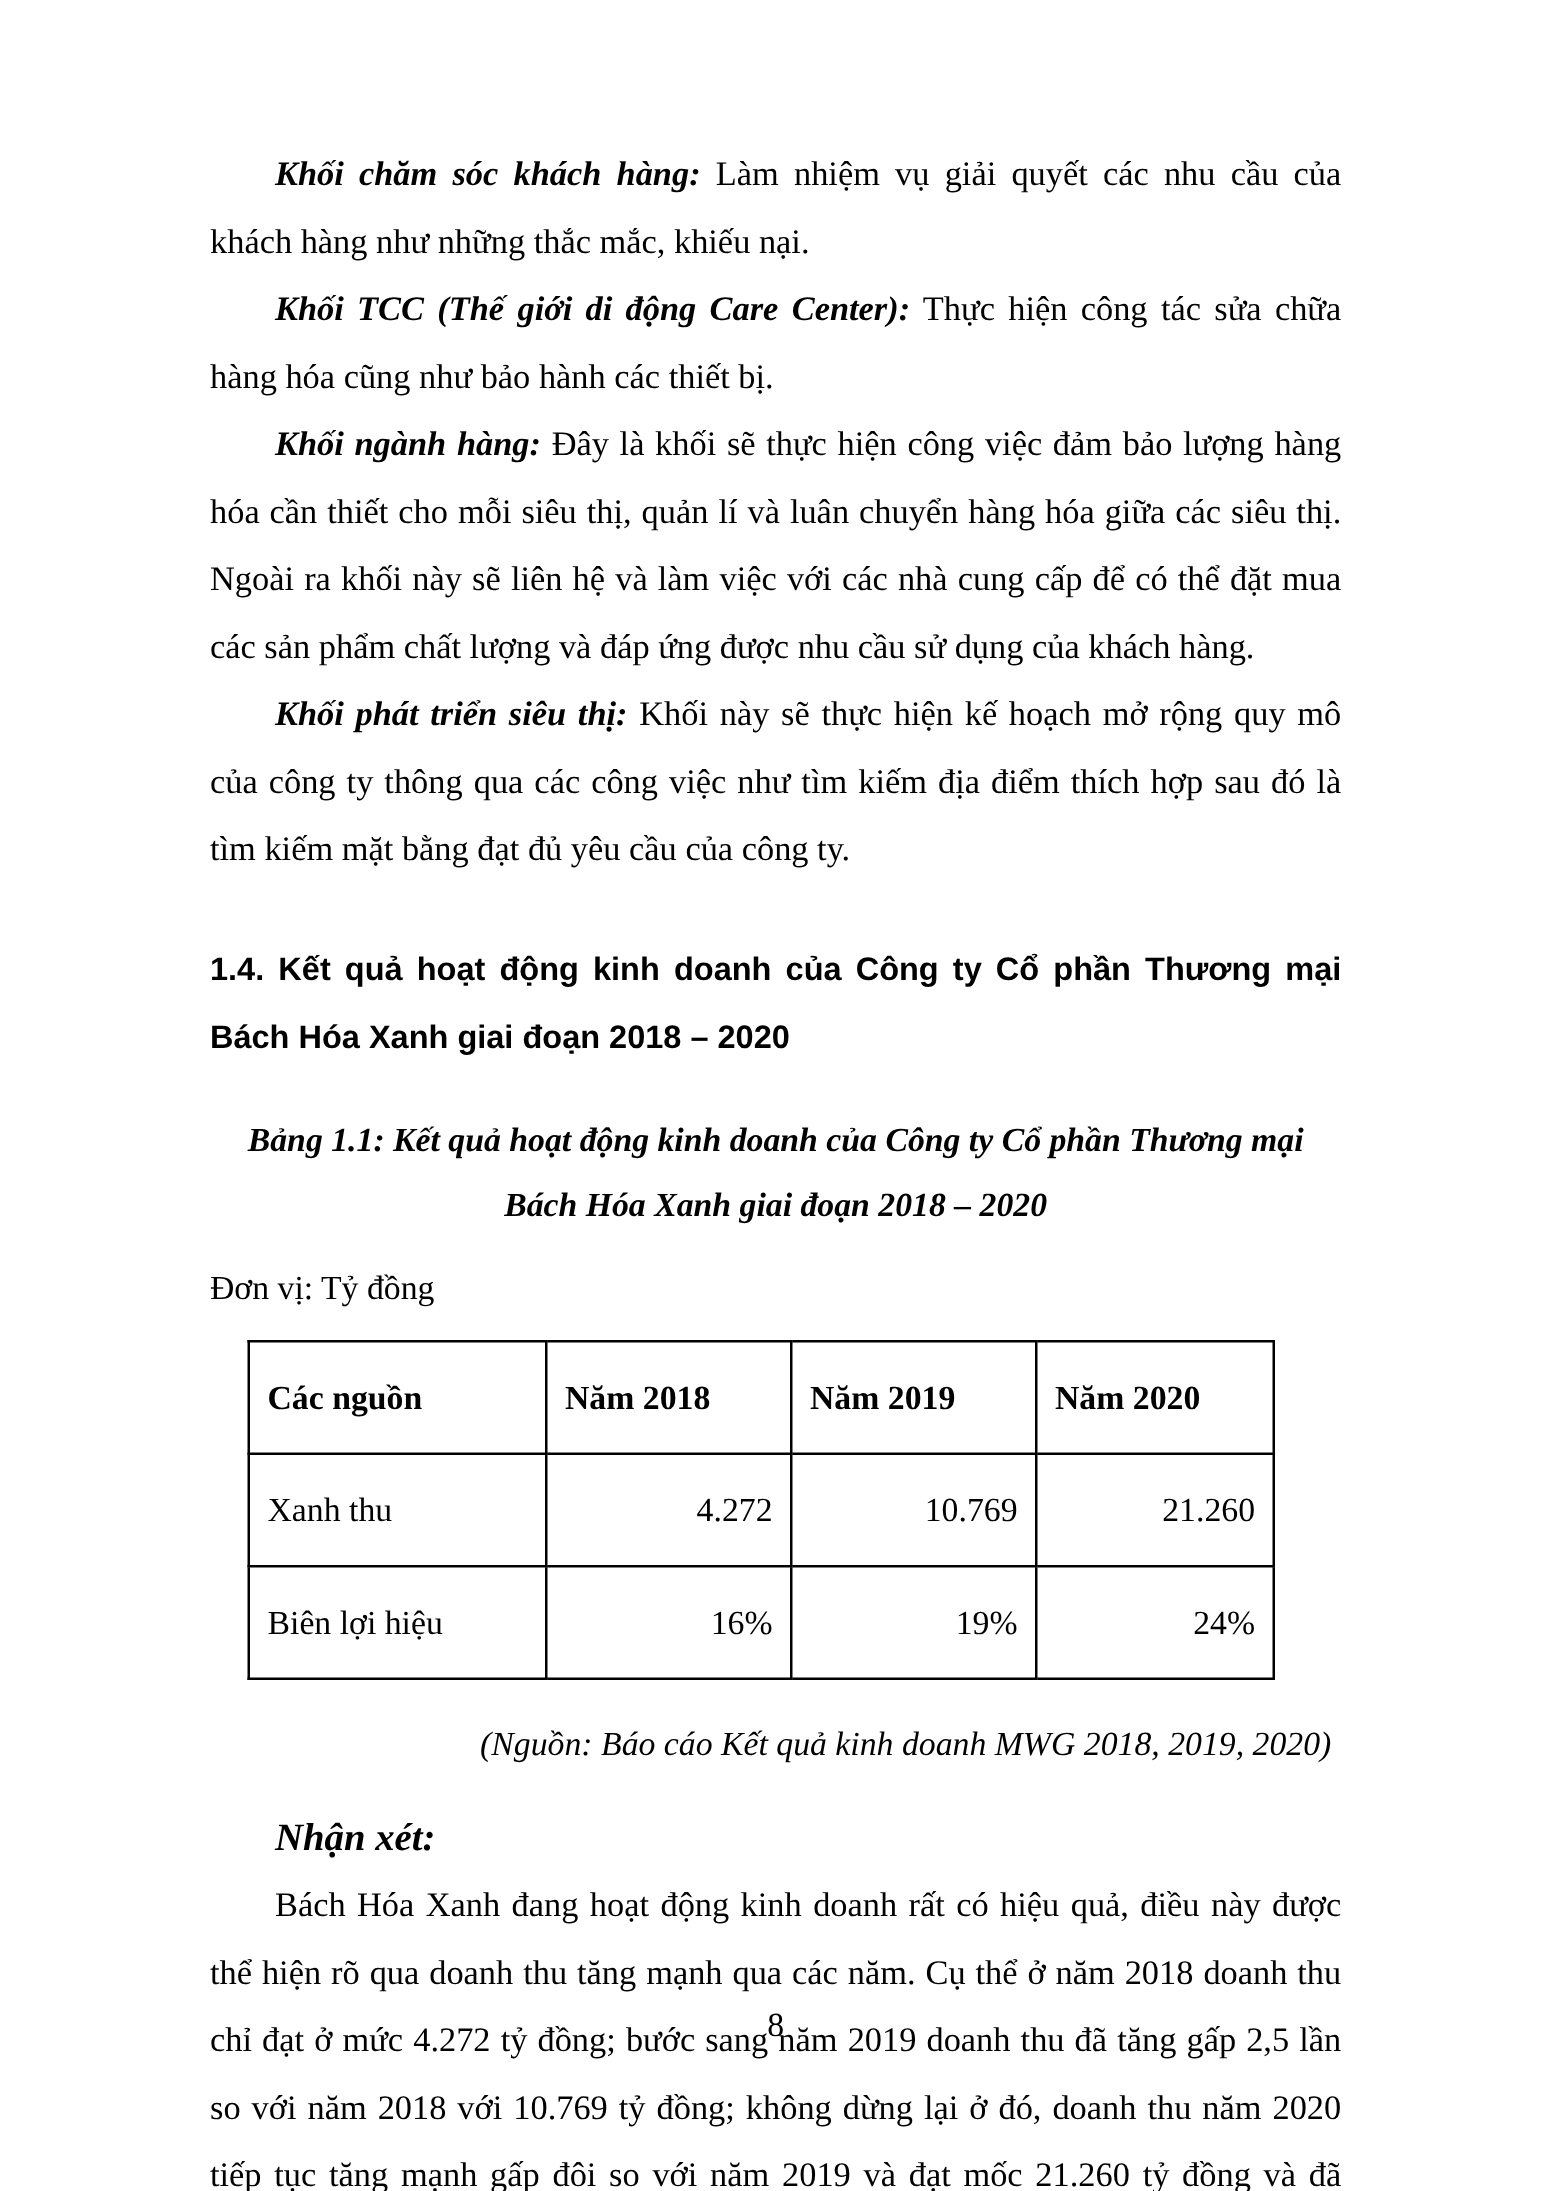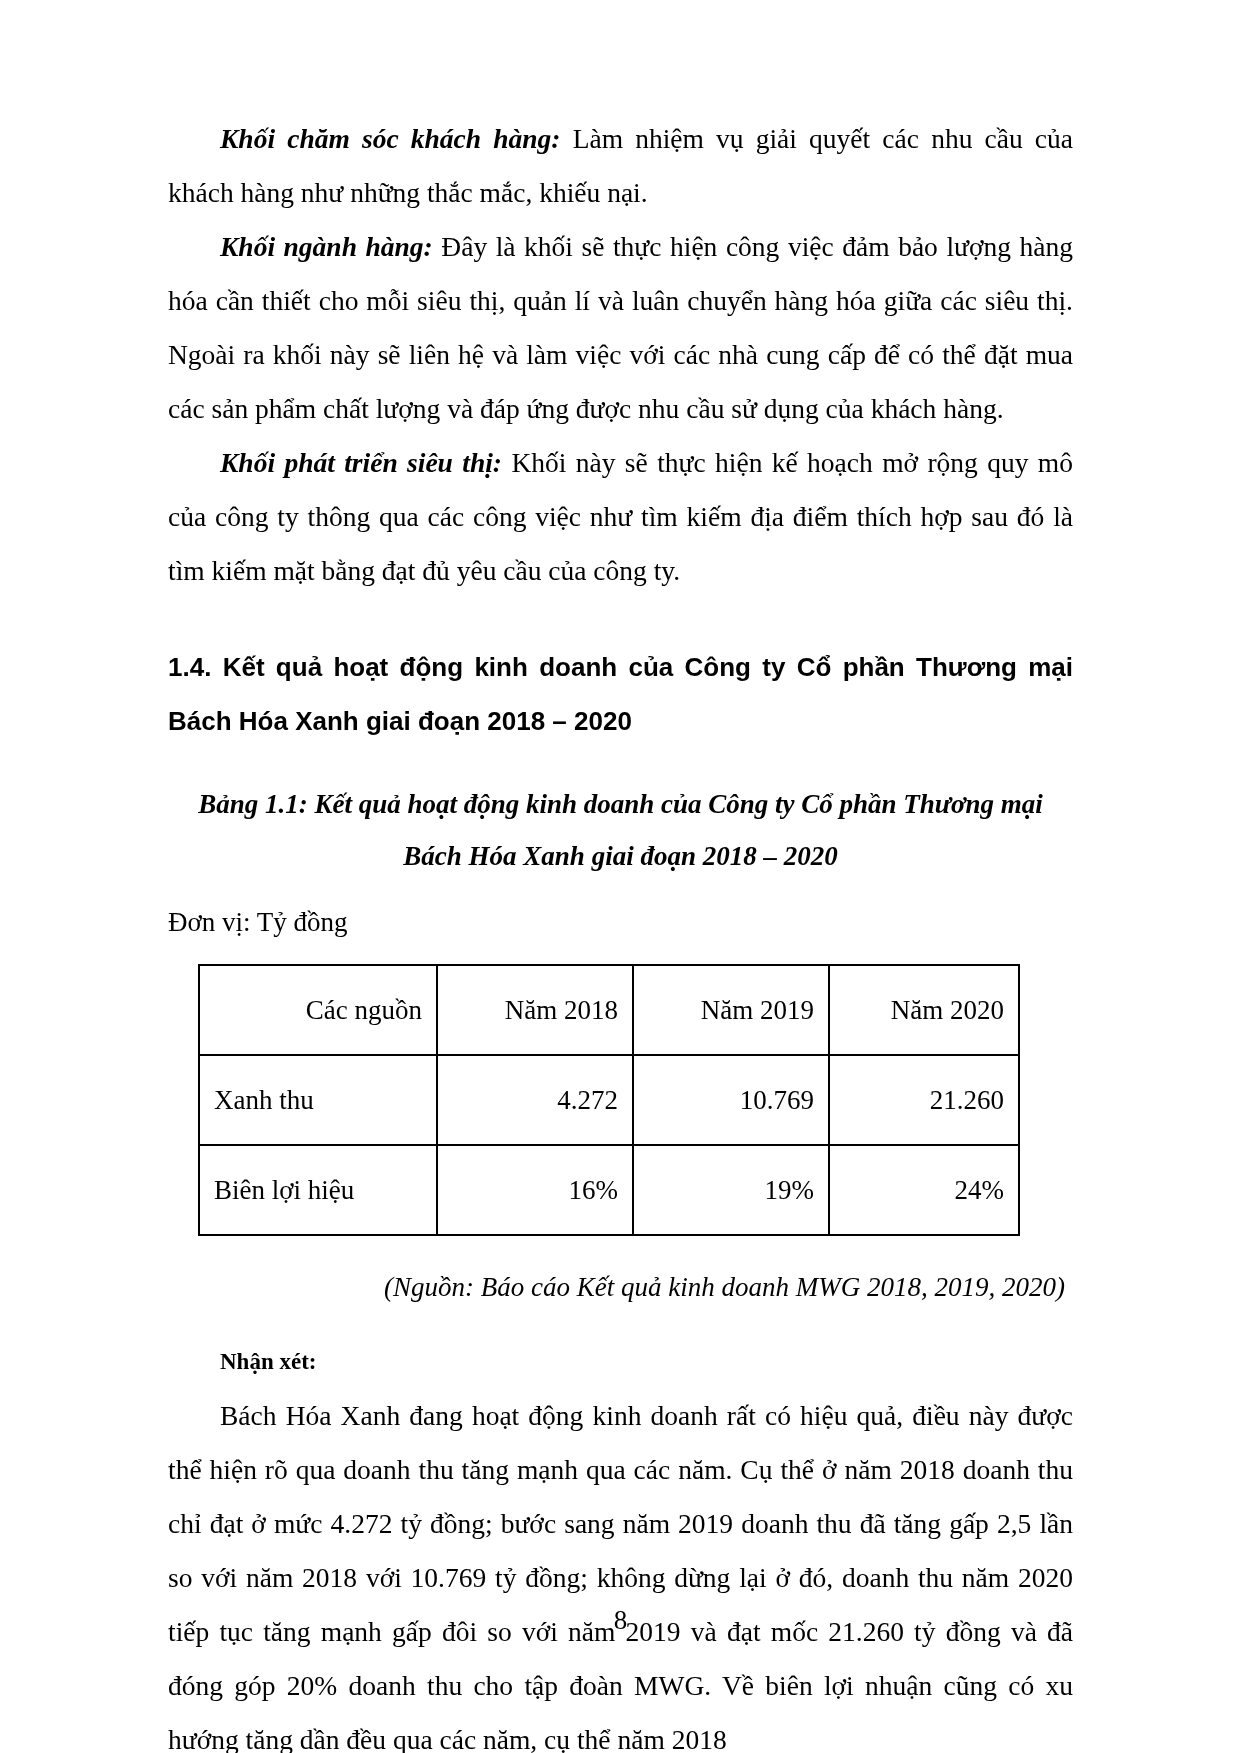--- a/index.html
+++ b/index.html
@@ -68,22 +68,22 @@
     table-layout: fixed;
   }
   table.data-table td {
     border: 2px solid #000000;
     font-size: 27px;
     height: 80px;
     vertical-align: middle;
     padding: 4px 14px;
   }
   table.data-table tr.header-row td {
-    font-weight: normal;
-    text-align: right;
+    font-weight: bold;
+    text-align: left;
     margin-top: 32px;
   }
   table.data-table td.row-label {
     text-align: left;
   }
   table.data-table td.num {
     text-align: right;
   }
   table.data-table col.c1 { width: 238px; }
   table.data-table col.c2 { width: 196px; }
@@ -92,43 +92,45 @@
   .source-note {
     margin: 29px 0 0 0;
     font-size: 27px;
     font-style: italic;
     text-align: right;
     line-height: 44px;
     padding-right: 8px;
   }
   .subheading {
     margin: 26px 0 0 0;
-    font-size: 23px;
+    font-size: 31px;
     font-weight: bold;
     line-height: 54px;
     text-indent: 52px;
+    font-style: italic;
   }
   .page-number {
     position: absolute;
     left: 0;
     right: 0;
     top: 1605px;
     text-align: center;
     font-size: 27px;
     font-family: "Liberation Serif", "DejaVu Serif", serif;
   }
 </style>
 </head>
 <body>
 
 <div class="page">
   <div class="content">
 
     <p class="body-text"><span class="lead">Khối chăm sóc khách hàng:</span><span> Làm nhiệm vụ giải quyết các nhu cầu của khách hàng như những thắc mắc, khiếu nại.</span></p>
 
+    <p class="body-text"><span class="lead">Khối TCC (Thế giới di động Care Center):</span><span> Thực hiện công tác sửa chữa hàng hóa cũng như bảo hành các thiết bị.</span></p>
 
     <p class="body-text"><span class="lead">Khối ngành hàng:</span><span> Đây là khối sẽ thực hiện công việc đảm bảo lượng hàng hóa cần thiết cho mỗi siêu thị, quản lí và luân chuyển hàng hóa giữa các siêu thị. Ngoài ra khối này sẽ liên hệ và làm việc với các nhà cung cấp để có thể đặt mua các sản phẩm chất lượng và đáp ứng được nhu cầu sử dụng của khách hàng.</span></p>
 
     <p class="body-text"><span class="lead">Khối phát triển siêu thị:</span><span> Khối này sẽ thực hiện kế hoạch mở rộng quy mô của công ty thông qua các công việc như tìm kiếm địa điểm thích hợp sau đó là tìm kiếm mặt bằng đạt đủ yêu cầu của công ty.</span></p>
 
     <h2 class="section-heading">1.4. Kết quả hoạt động kinh doanh của Công ty Cổ phần Thương mại Bách Hóa Xanh giai đoạn 2018 – 2020</h2>
 
     <div class="table-caption">Bảng 1.1: Kết quả hoạt động kinh doanh của Công ty Cổ phần Thương mại  Bách Hóa Xanh giai đoạn 2018 – 2020</div>
 
     <div class="unit-line">Đơn vị: Tỷ đồng</div>

